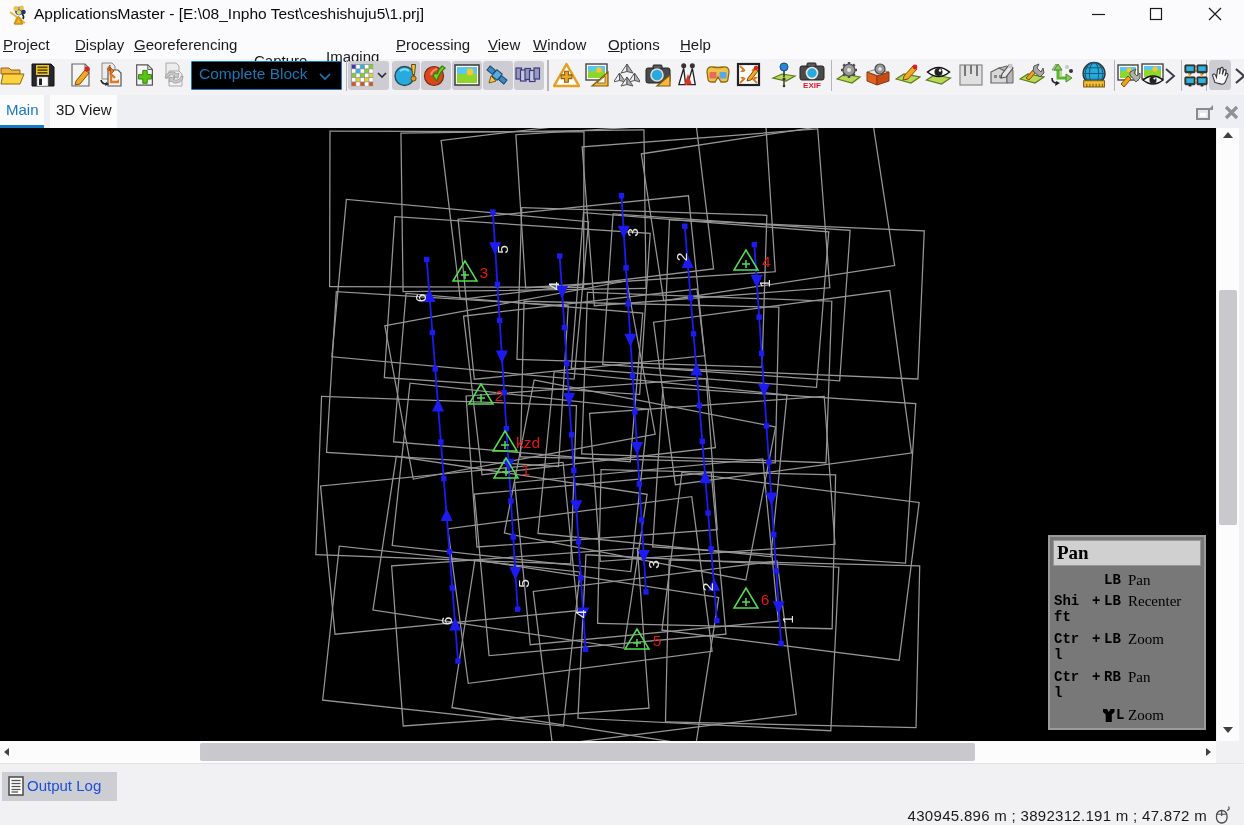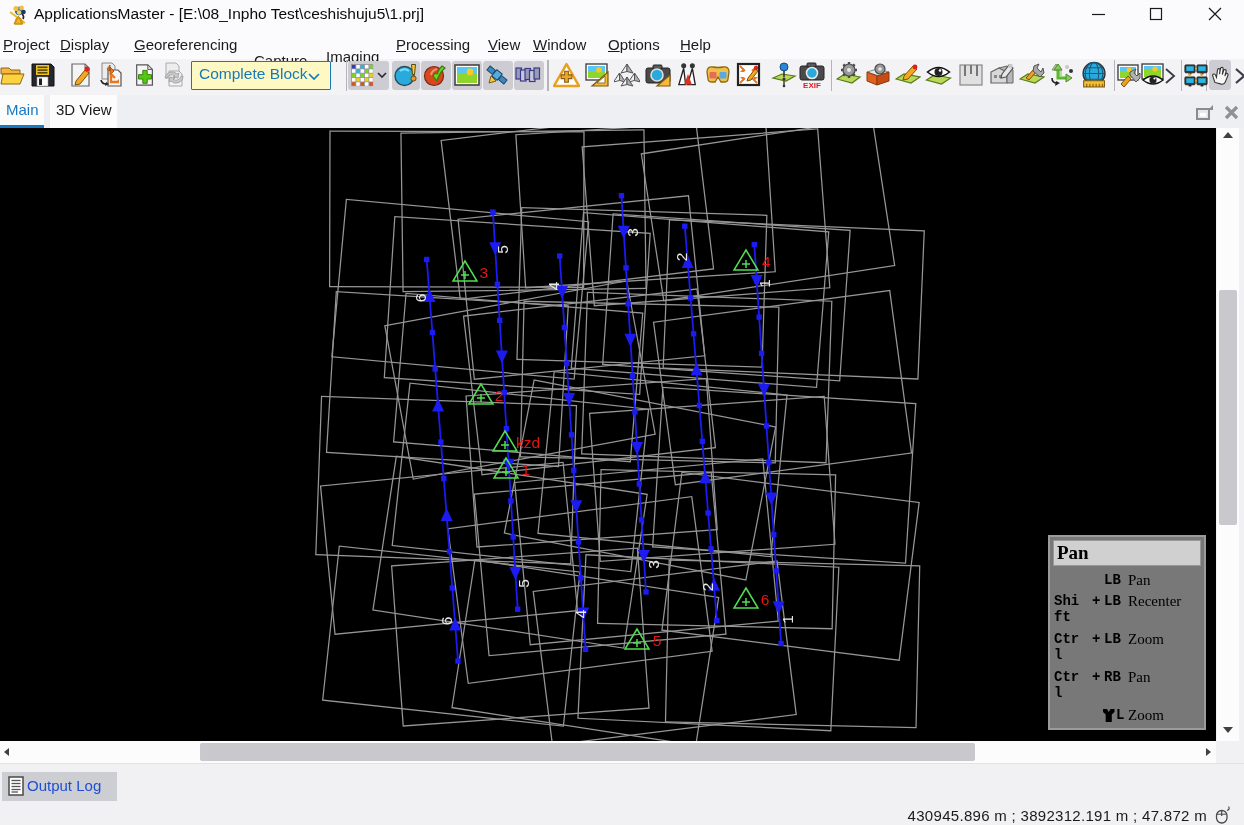--- a/index.html
+++ b/index.html
@@ -21,21 +21,21 @@
  <path d="M14 10 a4 4 0 0 1 1 5" stroke="#222" stroke-width="1.6" fill="none"></path>
 </svg>
 <span style="position:absolute;left:34px;top:5px;font-size:15.5px;color:#0a0a0a;">ApplicationsMaster - [E:\08_Inpho Test\ceshishuju5\1.prj]</span>
 <svg style="position:absolute;left:1085px;top:0" width="159" height="30">
  <line x1="7" y1="14.5" x2="20" y2="14.5" stroke="#1a1a1a" stroke-width="1.2"></line>
  <rect x="65.5" y="8.5" width="11" height="11" fill="none" stroke="#1a1a1a" stroke-width="1.2"></rect>
  <path d="M124 8 L136 20 M136 8 L124 20" stroke="#1a1a1a" stroke-width="1.2"></path>
 </svg>
 
 <span style="position:absolute;left:3px;top:36px;font-size:15px;"><u style="text-decoration-thickness:1px;">P</u>roject</span>
-<span style="position:absolute;left:60px;top:36px;font-size:15px;text-align:right;"><u style="text-decoration-thickness:1px;">D</u>isplay</span>
+<span style="position:absolute;left:75px;top:36px;font-size:15px;text-align:right;"><u style="text-decoration-thickness:1px;">D</u>isplay</span>
 <span style="position:absolute;left:134px;top:36px;font-size:15px;"><u style="text-decoration-thickness:1px;">G</u>eoreferencing</span>
 <span style="position:absolute;left:254px;top:52px;font-size:15px;"><u style="text-decoration-thickness:1px;">C</u>apture</span>
 <span style="position:absolute;left:326px;top:48px;font-size:15px;"><u style="text-decoration-thickness:1px;">I</u>maging</span>
 <span style="position:absolute;left:396px;top:36px;font-size:15px;"><u style="text-decoration-thickness:1px;">P</u>rocessing</span>
 <span style="position:absolute;left:488px;top:36px;font-size:15px;"><u style="text-decoration-thickness:1px;">V</u>iew</span>
 <span style="position:absolute;left:533px;top:36px;font-size:15px;"><u style="text-decoration-thickness:1px;">W</u>indow</span>
 <span style="position:absolute;left:608px;top:36px;font-size:15px;"><u style="text-decoration-thickness:1px;">O</u>ptions</span>
 <span style="position:absolute;left:680px;top:36px;font-size:15px;"><u style="text-decoration-thickness:1px;">H</u>elp</span>
 
 <div style="position:absolute;left:345.5px;top:60px;width:1.5px;height:31px;background:#b4b4ba;"></div>
@@ -77,21 +77,21 @@
     <path d="M4 2 h12 l5 5 v17 h-17 z" fill="#f6f6f6" stroke="#555" stroke-width="1.3"></path>
     <path d="M16 2 l5 5 h-5 z" fill="#ddd" stroke="#555" stroke-width="1"></path>
     <path d="M10.6 8 h4.8 v4.6 h4.6 v4.8 h-4.6 v4.6 h-4.8 v-4.6 h-4.6 v-4.8 h4.6 z" fill="#56c813" stroke="#2e7a06" stroke-width="1"></path>
   </svg>
 <svg style="position:absolute;left:161px;top:62px" width="26" height="26" viewBox="0 0 26 26">
     <path d="M5 1 h10 l3 3 v12 h-13 z" fill="#ededed" stroke="#aaa" stroke-width="1"></path>
     <path d="M8 9 h10 l3 3 v12 h-13 z" fill="#f2f2f2" stroke="#aaa" stroke-width="1"></path>
     <path d="M4 16 a7 7 0 0 1 12 -4 l2 -1 -1 5 -5 -1 2 -1 a5 5 0 0 0 -8 2 z" fill="#c9c9c9" stroke="#9a9a9a" stroke-width=".8"></path>
     <path d="M22 14 a7 7 0 0 1 -12 5 l-2 1 1 -5 5 1 -2 1 a5 5 0 0 0 8 -3 z" fill="#c9c9c9" stroke="#9a9a9a" stroke-width=".8"></path>
   </svg>
-<div style="position:absolute;left:191px;top:61px;width:140px;height:29px;background:#fef9c3;border:1.5px solid #1878b8;box-sizing:border-box;border-radius:1px;">
+<div style="position:absolute;left:191px;top:61px;width:151px;height:29px;background:#000000;border:1.5px solid #1878b8;box-sizing:border-box;border-radius:1px;">
 <span style="position:absolute;left:7px;top:3px;font-family:'Liberation Sans',sans-serif;font-size:15.5px;color:#1878b8;">Complete Block</span>
 <svg width="12" height="8" style="position:absolute;right:10px;top:11px">
       <path d="M1 1 L6 6 L11 1" stroke="#1878b8" stroke-width="1.7" fill="none"></path>
     </svg>
   </div>
 <div style="position:absolute;left:348px;top:61px;width:41px;height:29px;background:#ccccd2;border-radius:3px;"></div>
 <svg style="position:absolute;left:351px;top:64px" width="24" height="24" viewBox="0 0 26 26">
     <rect x="0" y="0" width="24" height="24" fill="#9a9aa0"></rect>
     <rect x="1.0" y="1.0" width="3.8" height="3.8" fill="#3a3ab8"></rect>
     <rect x="5.7" y="1.0" width="3.8" height="3.8" fill="#fff"></rect>

